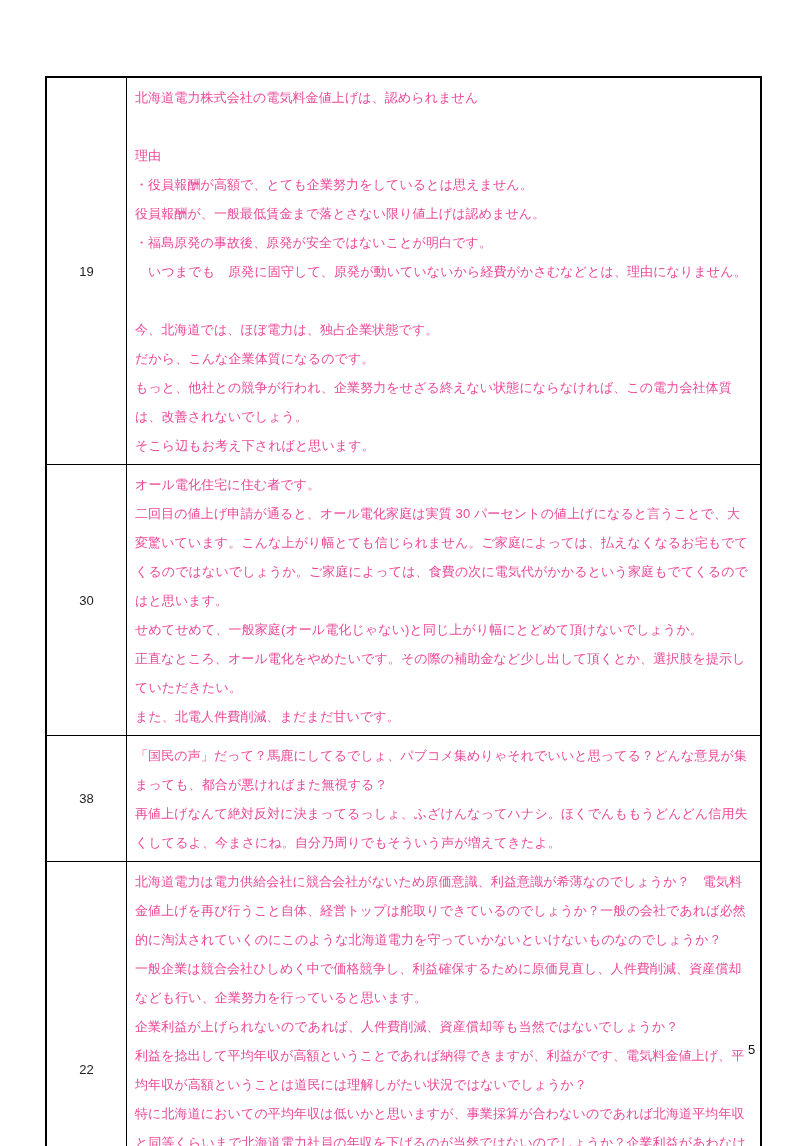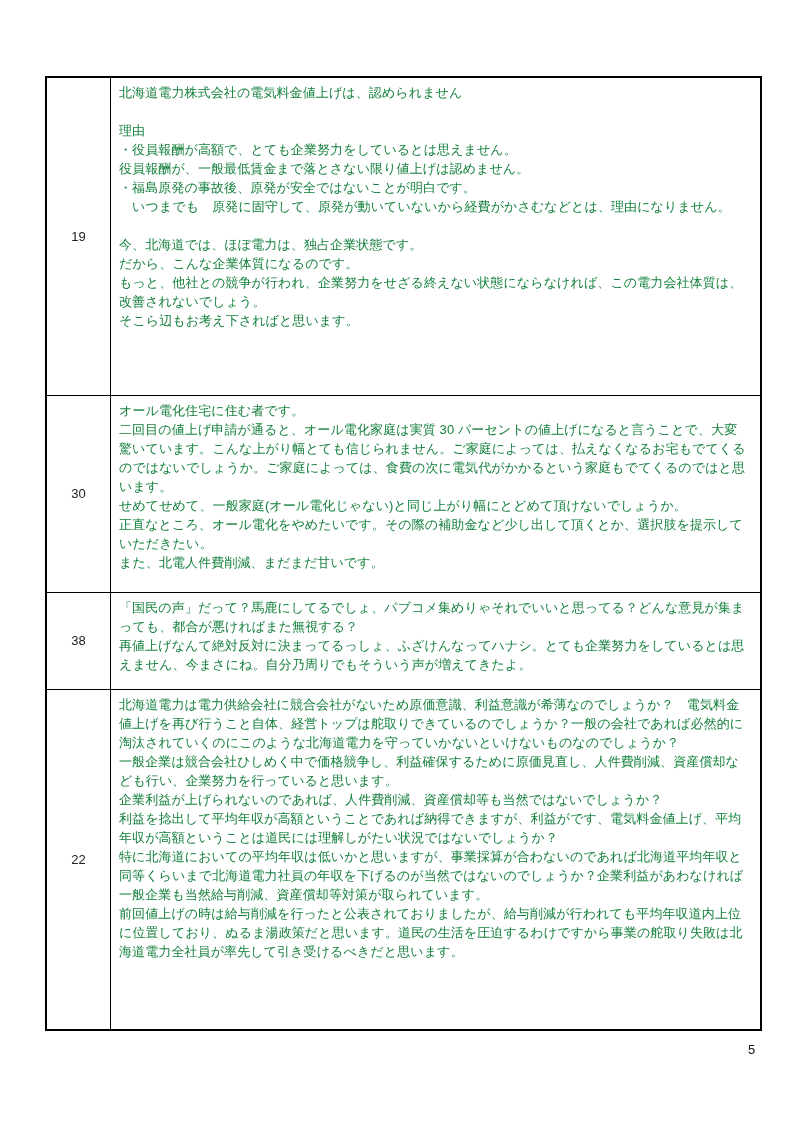--- a/index.html
+++ b/index.html
@@ -34,31 +34,31 @@
   }
   table.comments {
     border-width: 2px;
   }
   td.num {
     width: 63px;
     text-align: center;
     vertical-align: middle;
     font-size: 13px;
     color: #222;
-    padding: 0;
+    padding: 8px;
   }
   td.txt {
     font-size: 13px;
-    line-height: 19px;
+    line-height: 29px;
     letter-spacing: 0.1px;
     vertical-align: top;
     padding: 5px 12px 4px 8px;
     white-space: pre-wrap;
     overflow-wrap: break-word;
-    color: #15803d;
+    color: #ec4899;
   }
   tr.r19 { height: 318px; }
   tr.r20 { height: 197px; }
   tr.r21 { height: 97px; }
   tr.r22 { height: 341px; }
   .pageno {
     position: absolute;
     left: 748px;
     top: 1042px;
     font-size: 13px;
@@ -91,21 +91,21 @@
         <td class="num">30</td>
         <td class="txt">オール電化住宅に住む者です。
 二回目の値上げ申請が通ると、オール電化家庭は実質 30 パーセントの値上げになると言うことで、大変驚いています。こんな上がり幅とても信じられません。ご家庭によっては、払えなくなるお宅もでてくるのではないでしょうか。ご家庭によっては、食費の次に電気代がかかるという家庭もでてくるのではと思います。
 せめてせめて、一般家庭(オール電化じゃない)と同じ上がり幅にとどめて頂けないでしょうか。
 正直なところ、オール電化をやめたいです。その際の補助金など少し出して頂くとか、選択肢を提示していただきたい。
 また、北電人件費削減、まだまだ甘いです。</td>
       </tr>
       <tr class="r21">
         <td class="num">38</td>
         <td class="txt">「国民の声」だって？馬鹿にしてるでしょ、パブコメ集めりゃそれでいいと思ってる？どんな意見が集まっても、都合が悪ければまた無視する？
-再値上げなんて絶対反対に決まってるっしょ、ふざけんなってハナシ。とても企業努力をしているとは思えません、今まさにね。自分乃周りでもそういう声が増えてきたよ。</td>
+再値上げなんて絶対反対に決まってるっしょ、ふざけんなってハナシ。ほくでんももうどんどん信用失くしてるよ、今まさにね。自分乃周りでもそういう声が増えてきたよ。</td>
       </tr>
       <tr class="r22">
         <td class="num">22</td>
         <td class="txt">北海道電力は電力供給会社に競合会社がないため原価意識、利益意識が希薄なのでしょうか？　電気料金値上げを再び行うこと自体、経営トップは舵取りできているのでしょうか？一般の会社であれば必然的に淘汰されていくのにこのような北海道電力を守っていかないといけないものなのでしょうか？
 一般企業は競合会社ひしめく中で価格競争し、利益確保するために原価見直し、人件費削減、資産償却なども行い、企業努力を行っていると思います。
 企業利益が上げられないのであれば、人件費削減、資産償却等も当然ではないでしょうか？
 利益を捻出して平均年収が高額ということであれば納得できますが、利益がです、電気料金値上げ、平均年収が高額ということは道民には理解しがたい状況ではないでしょうか？
 特に北海道においての平均年収は低いかと思いますが、事業採算が合わないのであれば北海道平均年収と同等くらいまで北海道電力社員の年収を下げるのが当然ではないのでしょうか？企業利益があわなければ一般企業も当然給与削減、資産償却等対策が取られています。
 前回値上げの時は給与削減を行ったと公表されておりましたが、給与削減が行われても平均年収道内上位に位置しており、ぬるま湯政策だと思います。道民の生活を圧迫するわけですから事業の舵取り失敗は北海道電力全社員が率先して引き受けるべきだと思います。</td>
       </tr>

